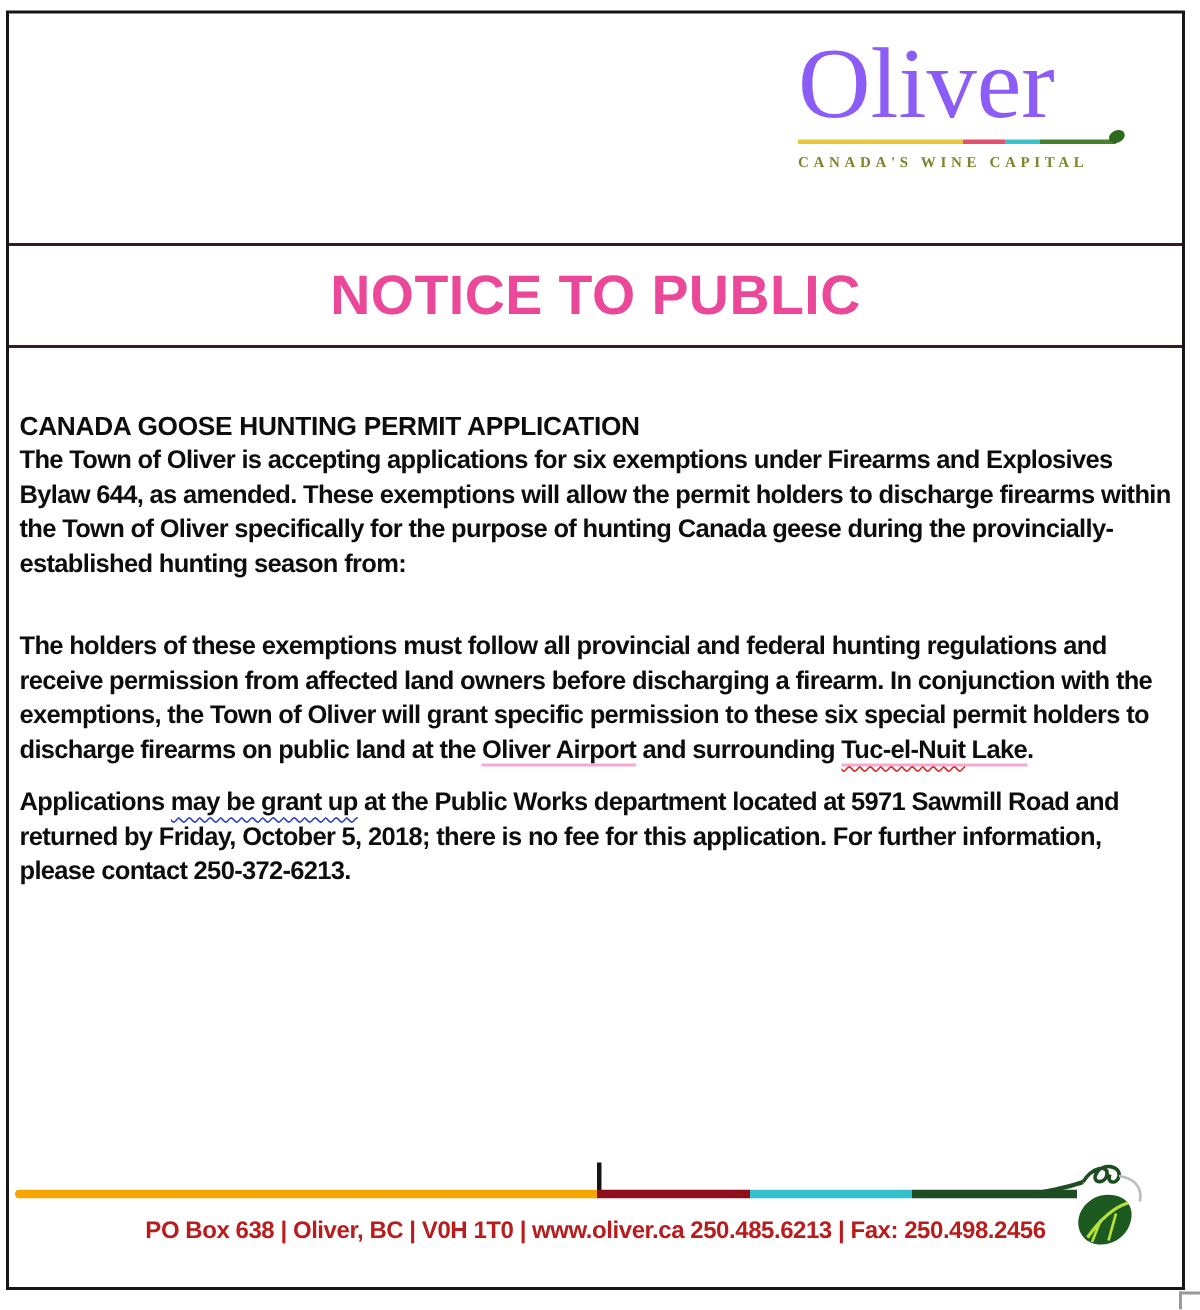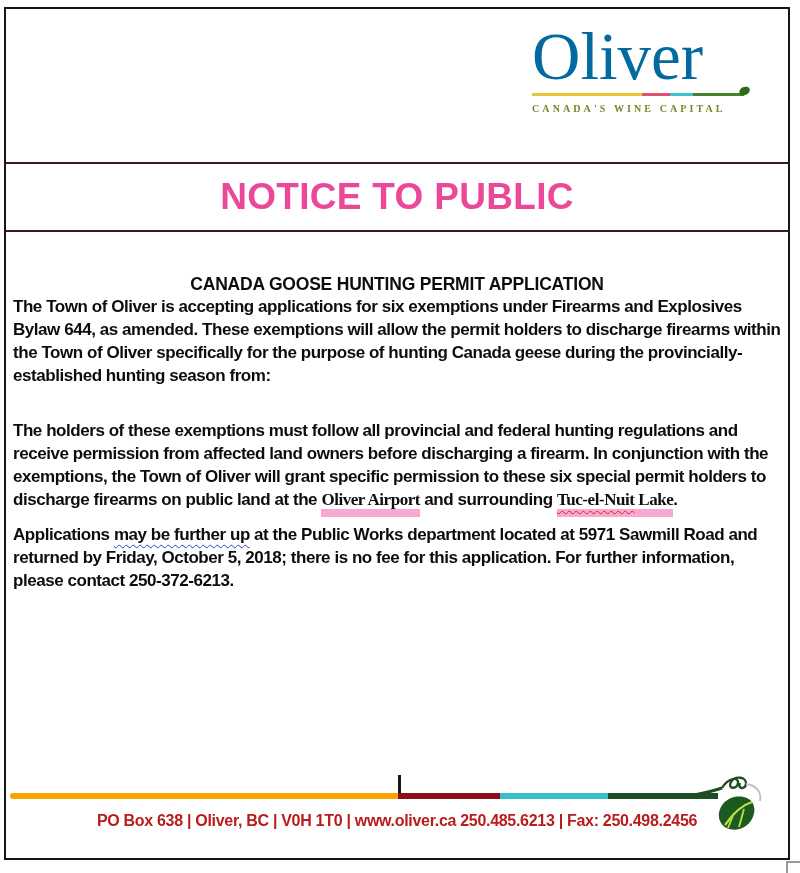--- a/index.html
+++ b/index.html
@@ -3,45 +3,45 @@
 <meta charset="utf-8">
 <style>
   html,body{margin:0;padding:0;background:#ffffff;}
   body{width:800px;height:873px;font-family:"Liberation Sans",sans-serif;color:#0d0d0d;}
   .page{position:relative;width:800px;height:873px;background:#ffffff;overflow:hidden;}
   .sheet{position:absolute;left:4px;top:7px;width:782px;height:849px;border:2px solid #161616;background:#ffffff;box-sizing:content-box;}
 
   
   .logo-row{position:relative;height:153px;border-bottom:2px solid #3a1a1d;}
   .logo-block{position:absolute;top:14px;right:44px;width:212px;}
-  .logo-wordmark{font-family:"Liberation Serif",serif;font-size:67px;line-height:1.0;color:#0369a1;letter-spacing:0px;}
+  .logo-wordmark{font-family:"Liberation Serif",serif;font-size:67px;line-height:1.0;color:#8b5cf6;letter-spacing:0px;}
   .logo-bar{position:relative;display:flex;height:3px;margin-top:3px;width:100%;}
   .logo-bar .s1{flex:0 0 52%;}
   .logo-bar .s2{flex:0 0 13%;}
   .logo-bar .s3{flex:0 0 11%;}
   .logo-bar .s4{flex:1 1 auto;}
   .olive-dot{position:absolute;right:-6px;top:-6px;width:11px;height:8px;border-radius:60% 50% 55% 50%;transform:rotate(-20deg);}
   .logo-tagline{margin-top:7px;font-size:10px;font-weight:bold;letter-spacing:3.1px;white-space:nowrap;font-family:Liberation Serif, serif;}
 
   
   .title-row{height:66px;border-bottom:2px solid #3a1a1d;display:flex;align-items:center;justify-content:center;}
   .title-row h1{margin:0;font-size:37px;font-weight:bold;letter-spacing:0.3px;color:#ec4899;}
 
   
   .body{padding:0 7px;}
-  .doc-heading{margin:42px 0 0;text-align:center;font-size:17.5px;font-weight:bold;letter-spacing:-0.2px;}
+  .doc-heading{margin:42px 0 0;font-size:17.5px;font-weight:bold;letter-spacing:-0.2px;}
   .para{margin:0;font-size:17px;font-weight:bold;letter-spacing:-0.45px;line-height:23px;text-align:left;}
   .para-intro{}
   .dates{margin-top:26px;text-align:center;}
   .dates p{margin:0 0 10px;font-size:17px;font-weight:bold;letter-spacing:-0.45px;line-height:23px;}
   .dates p:last-child{margin-bottom:0;}
   .para-reg{margin-top:32px;}
   .para-app{margin-top:12px;}
 
-  .u{border-bottom:8px solid #f9a8d4;padding-bottom:0px;font-family:Liberation Serif, serif;}
+  .u{border-bottom:2px solid #f9a8d4;padding-bottom:0px;}
   .wavy-red{text-decoration-line:underline;text-decoration-style:wavy;text-decoration-color:#d42a20;text-decoration-thickness:1px;text-underline-offset:5px;}
   .wavy-blue{text-decoration-line:underline;text-decoration-style:wavy;text-decoration-color:#2a43c8;text-decoration-thickness:1px;text-underline-offset:4px;}
 
   
   .footer-tick{position:absolute;left:392px;top:766px;width:3px;height:22px;background:#161616;}
   .footer-bar{position:absolute;left:4px;top:784px;height:6px;width:708px;display:flex;border-radius:3px 0 0 3px;overflow:hidden;}
   .footer-bar div{height:100%;}
   .footer-leaf{position:absolute;left:688px;top:766px;width:95px;height:62px;}
   .footer-contact{position:absolute;left:0;top:803px;width:100%;text-align:center;font-size:16px;font-weight:bold;letter-spacing:-0.3px;color:#b91c1c;}
 
@@ -72,21 +72,21 @@
     </div>
 
     <main class="body">
       <h2 class="doc-heading">CANADA GOOSE HUNTING PERMIT APPLICATION</h2>
 
       <p class="para para-intro">The Town of Oliver is accepting applications for six exemptions under Firearms and Explosives Bylaw 644, as amended. These exemptions will allow the permit holders to discharge firearms within the Town of Oliver specifically for the purpose of hunting Canada geese during the provincially-established hunting season from:</p>
 
 
       <p class="para para-reg"><span>The holders of these exemptions must follow all provincial and federal hunting regulations and receive permission from affected land owners before discharging a firearm. In conjunction with the exemptions, the Town of Oliver will grant specific permission to these six special permit holders to discharge firearms on public land at the </span><span class="u">Oliver Airport</span><span> and surrounding </span><span class="u"><span class="wavy-red">Tuc-el-Nuit</span><span> Lake</span></span><span>.</span></p>
 
-      <p class="para para-app"><span>Applications </span><span class="wavy-blue">may be further up</span><span> at the Public Works department located at 5971 Sawmill Road and returned by Friday, October 5, 2018; there is no fee for this application. For further information, please contact </span><span class="phone">250-372-6213</span><span>.</span></p>
+      <p class="para para-app"><span>Applications </span><span class="wavy-blue">may be grant up</span><span> at the Public Works department located at 5971 Sawmill Road and returned by Friday, October 5, 2018; there is no fee for this application. For further information, please contact </span><span class="phone">250-372-6213</span><span>.</span></p>
     </main>
 
     <div class="footer-tick"></div>
 
     <div class="footer-bar">
       <div style="width:388px;background:#f7a500;"></div>
       <div style="width:102px;background:#8e0e1c;"></div>
       <div style="width:108px;background:#35bfc9;"></div>
       <div style="width:110px;background:#1d4d20;"></div>
     </div>

